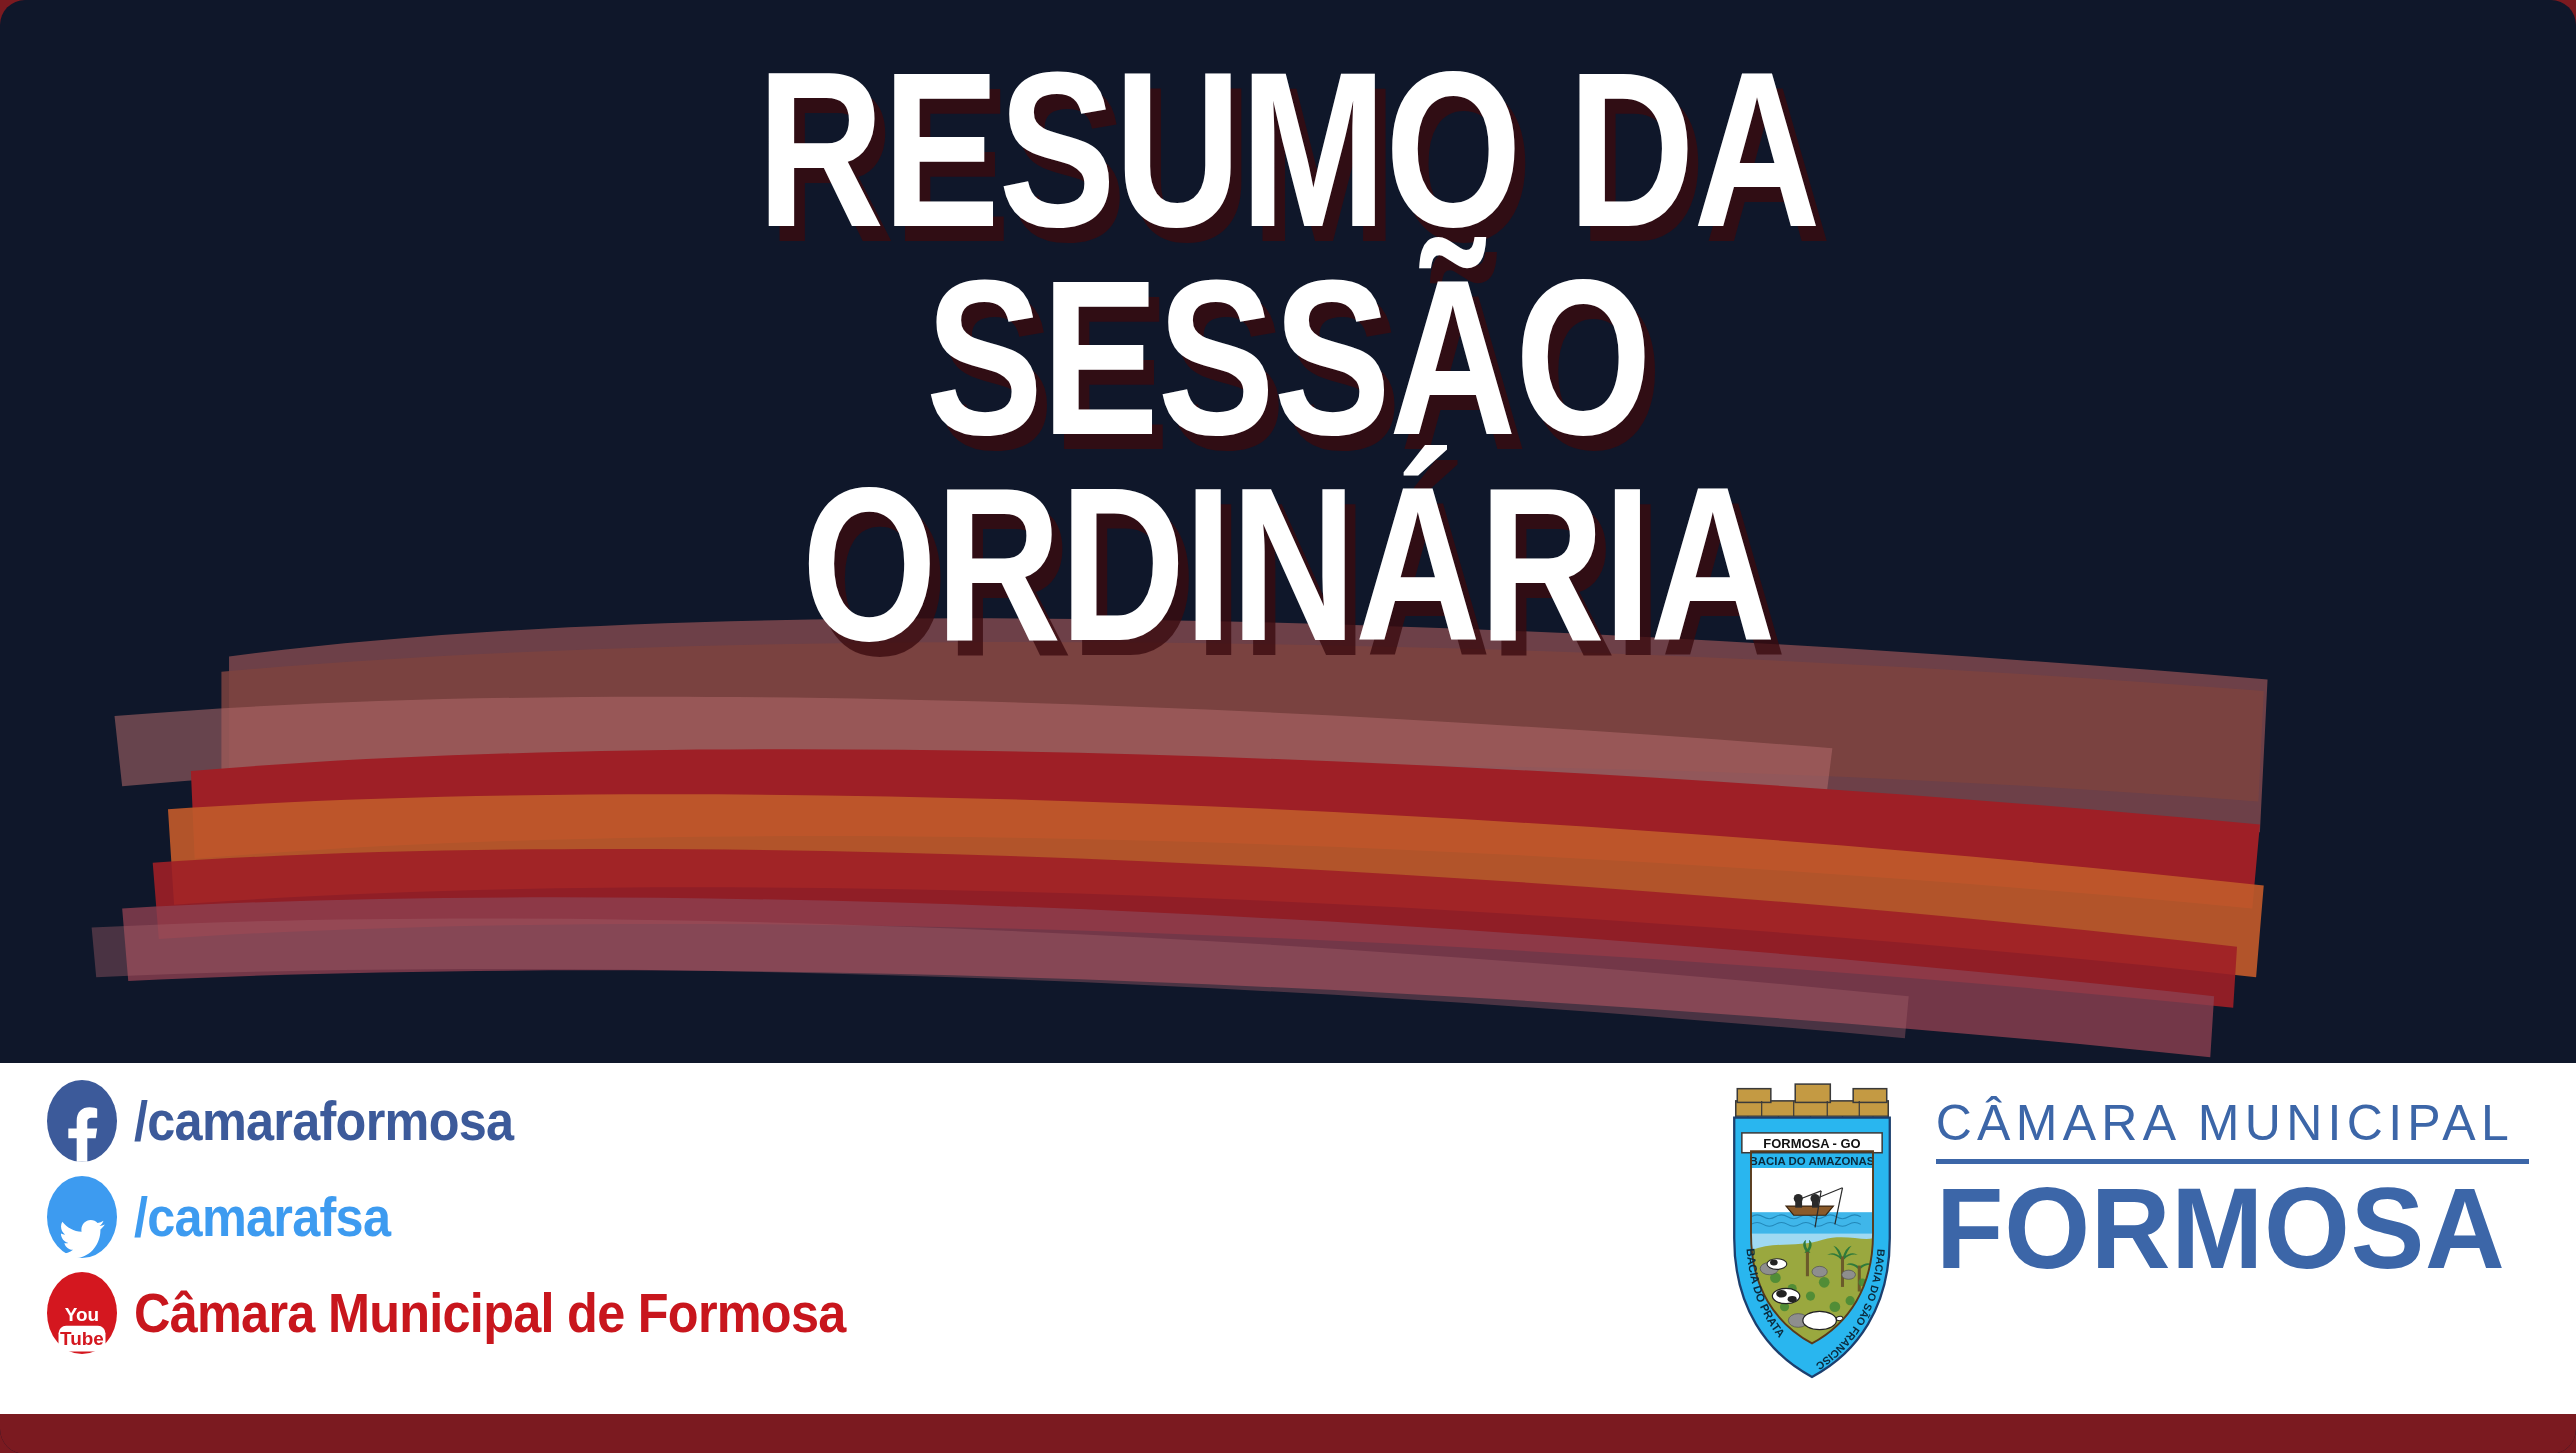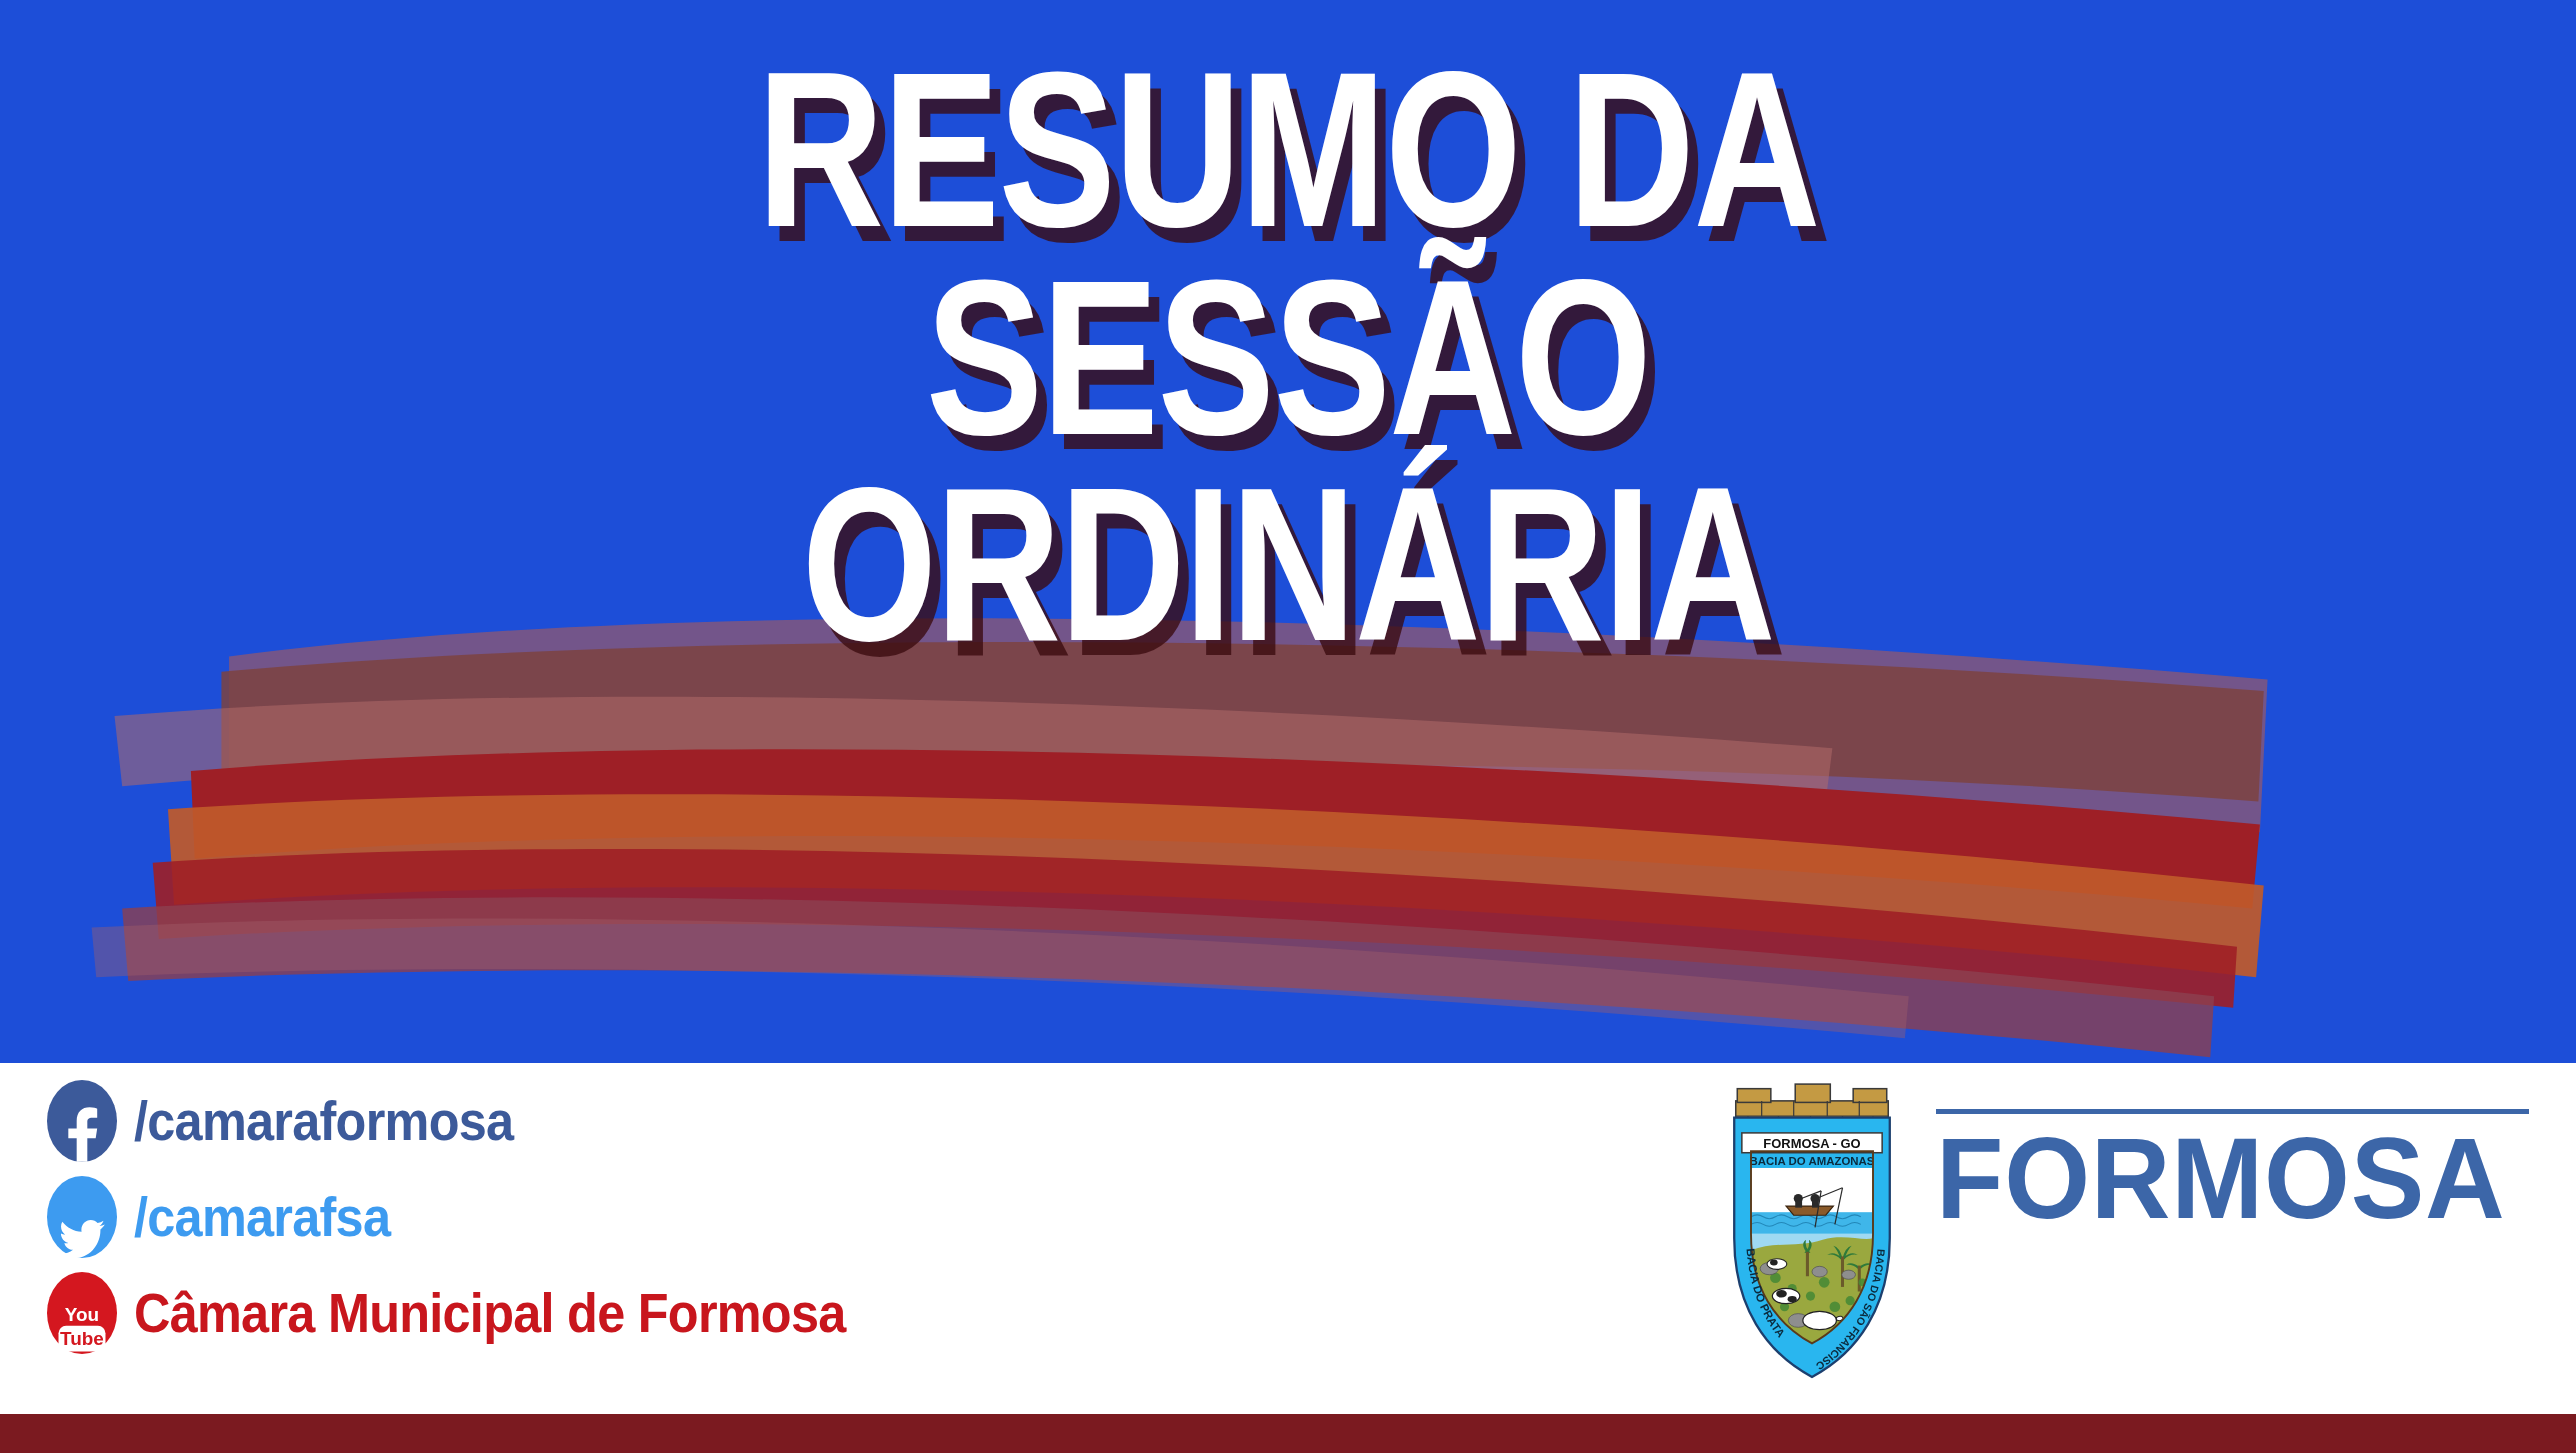--- a/index.html
+++ b/index.html
@@ -7,21 +7,22 @@
     width:2576px;height:1454px;
     background:#7b1a20;
     font-family:"Liberation Sans",sans-serif;
     overflow:hidden;
     position:relative;
   }
   #poster{
     position:absolute;inset:0;
     width:2576px;height:1454px;
     overflow:hidden;
-    background:#1d4ed8;
+    background:#0f172a;
+    border-radius:25px;
   }
 
   
   #waves{
     position:absolute;
     left:0;top:580px;
     width:2576px;height:489px;
     overflow:hidden;
     pointer-events:none;
   }
@@ -340,20 +341,21 @@
           <text font-family="Liberation Sans, sans-serif" font-size="15" font-weight="bold" fill="#0b2a3d">
             <textPath href="#arcLeft" startOffset="2%">BACIA DO PRATA</textPath>
           </text>
           <text font-family="Liberation Sans, sans-serif" font-size="14" font-weight="bold" fill="#0b2a3d">
             <textPath href="#arcRight" startOffset="2%">BACIA DO SÃO FRANCISCO</textPath>
           </text>
         </svg>
       </div>
 
       <div id="brand-text">
+        <div id="camara-municipal">CÂMARA MUNICIPAL</div>
         <div id="brand-rule"></div>
         <div id="formosa-word">FORMOSA</div>
       </div>
 
     </div>
   </div>
 
   <div id="bottom-strip"></div>
 </div>
 

